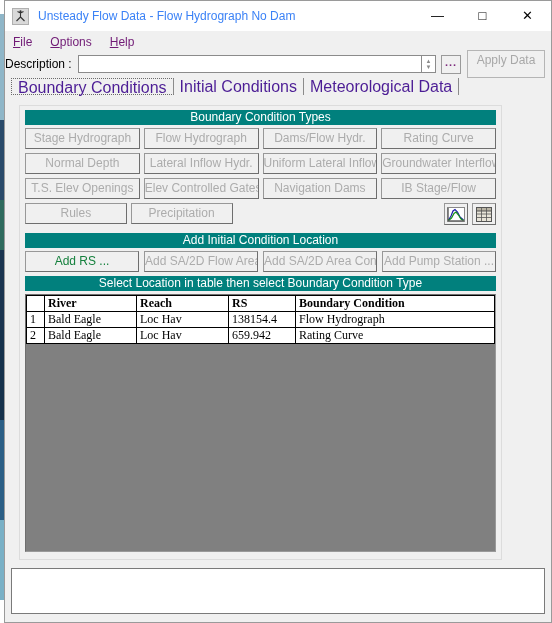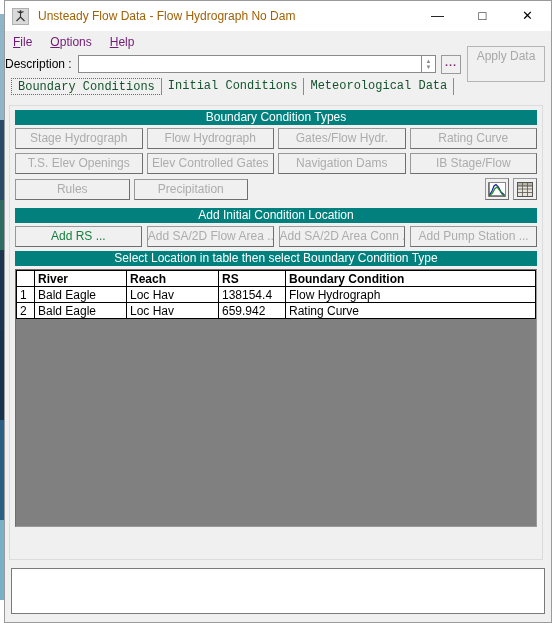--- a/index.html
+++ b/index.html
@@ -60,21 +60,21 @@
     margin-left: 7px;
     background: #d9d9d9;
     border: 1px solid #b0b0b0;
     box-sizing: border-box;
     display: flex; align-items: center; justify-content: center;
     flex: none;
   }
   #title-text {
     margin-left: 9px;
     font-size: 12px;
-    color: #a16207;
+    color: #3b82f6;
     white-space: nowrap;
   }
   .wbtn {
     position: absolute;
     top: 0;
     width: 45px; height: 29px;
     display: flex; align-items: center; justify-content: center;
     background: transparent;
   }
   #btn-min { right: 91px; }
@@ -147,21 +147,21 @@
     box-sizing: border-box;
     display: flex; align-items: center; justify-content: center;
     flex: none;
     letter-spacing: 1px;
     font-size: 11px;
     color: #7d2a7d;
     font-weight: bold;
     padding-bottom: 4px;
   }
   #apply-data {
-    width: 78px; height: 36px;
+    width: 78px; height: 28px;
     margin-left: 6px;
     background: #f0f0f0;
     border: 1px solid #b5b5b5;
     box-sizing: border-box;
     font-family: "Liberation Sans", sans-serif;
     font-size: 12px;
     color: #a8a8a8;
     text-align: center;
     line-height: 18px;
     flex: none;
@@ -171,40 +171,39 @@
   #tabrow {
     height: 19px;
     padding-left: 6px;
     display: flex;
     align-items: flex-end;
     gap: 0;
   }
   .tab {
     height: 17px;
     line-height: 17px;
-    font-size: 12px;
+    font-size: 16px;
     padding: 0 6px;
     white-space: nowrap;
-    color: #14532d;
+    color: #4c1d95;
     background: #f0f0f0;
     border-right: 1px solid #8b8b8b;
     box-sizing: border-box;
-    font-family: Liberation Mono, monospace;
   }
   .tab.active {
     border: 1px dotted #6b6b6b;
     border-right: 1px solid #8b8b8b;
     background: #f0f0f0;
   }
 
   
   #page {
     position: absolute;
-    left: 4px; top: 104px;
-    width: 534px;
+    left: 14px; top: 104px;
+    width: 483px;
     height: 455px;
     background: #f0f0f0;
     border: 1px solid #dcdcdc;
     box-sizing: border-box;
   }
 
   .section-header {
     height: 15px;
     line-height: 15px;
     background: #01807d;
@@ -216,21 +215,20 @@
 
   .btn-grid {
     padding: 0 5px;
     display: flex;
     flex-direction: column;
     gap: 4px;
   }
   .btn-row {
     display: flex;
     gap: 4px;
-    align-items: center;
   }
   .gbtn {
     height: 21px;
     line-height: 19px;
     background: #f0f0f0;
     border: 1px solid #989898;
     border-right-color: #6e6e6e;
     border-bottom-color: #6e6e6e;
     box-sizing: border-box;
     text-align: center;
@@ -266,20 +264,21 @@
   
   #table-wrap {
     margin: 3px 5px 0 5px;
     height: 258px;
     background: #808080;
     border: 1px solid #9a9a9a;
     border-top-color: #6e6e6e;
     border-left-color: #6e6e6e;
     box-sizing: border-box;
     overflow: hidden;
+    font-family: Liberation Serif, serif;
   }
   table.bctable {
     border-collapse: collapse;
     width: 100%;
     table-layout: fixed;
     background: #ffffff;
     font-size: 12px;
   }
   table.bctable th, table.bctable td {
     border: 1px solid #000000;
@@ -364,22 +363,28 @@
   </div>
 
   <div id="page">
 
     <div class="section-header">Boundary Condition Types</div>
 
     <div class="btn-grid">
       <div class="btn-row">
         <div class="gbtn">Stage Hydrograph</div>
         <div class="gbtn">Flow Hydrograph</div>
-        <div class="gbtn">Gates/Flow Hydr.</div>
+        <div class="gbtn">Dams/Flow Hydr.</div>
         <div class="gbtn">Rating Curve</div>
+      </div>
+      <div class="btn-row">
+        <div class="gbtn">Normal Depth</div>
+        <div class="gbtn">Lateral Inflow Hydr.</div>
+        <div class="gbtn">Uniform Lateral Inflow</div>
+        <div class="gbtn">Groundwater Interflow</div>
       </div>
       <div class="btn-row">
         <div class="gbtn">T.S. Elev Openings</div>
         <div class="gbtn">Elev Controlled Gates</div>
         <div class="gbtn">Navigation Dams</div>
         <div class="gbtn">IB Stage/Flow</div>
       </div>
       <div class="btn-row">
         <div class="gbtn">Rules</div>
         <div class="gbtn">Precipitation</div>

